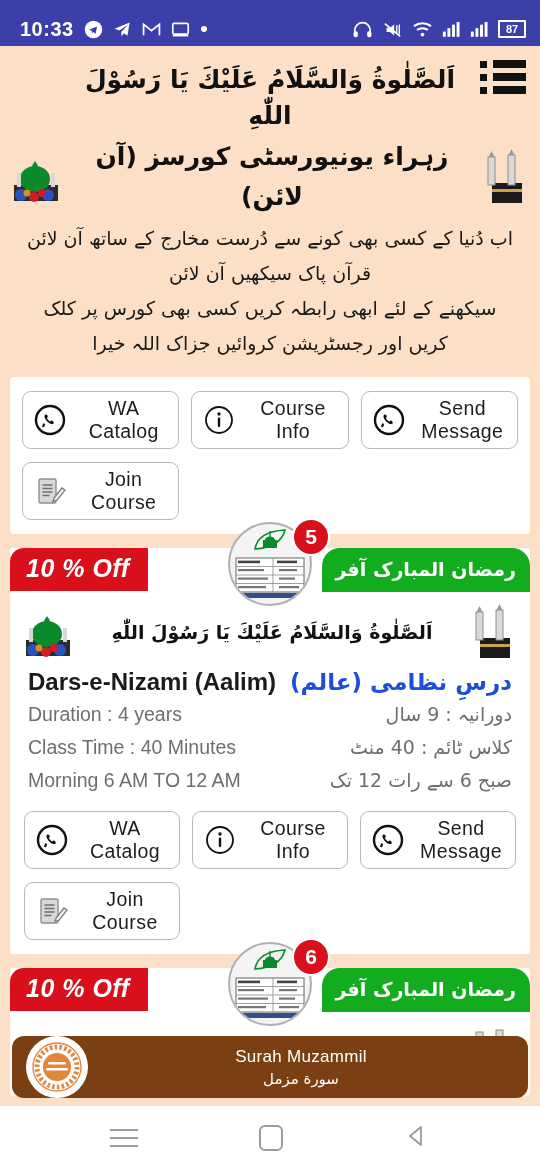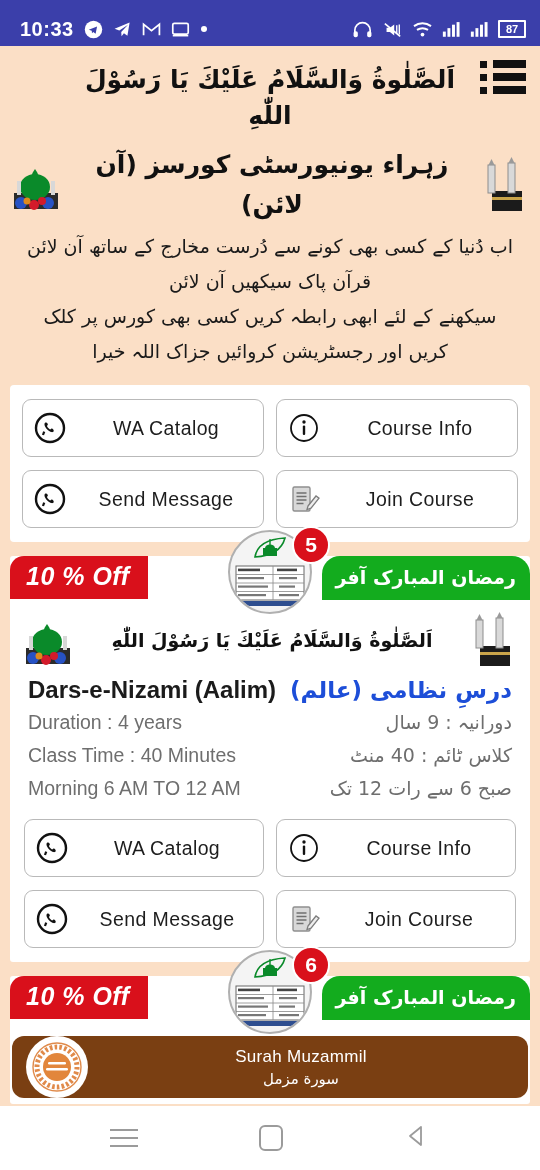--- a/index.html
+++ b/index.html
@@ -47,21 +47,20 @@
   .menu-icon .bar{ flex:1; height:8px; background:#111; }
 
   .arabic-salat{
     text-align:center; font-family:"DejaVu Sans", sans-serif;
     font-size:25px; color:#111; direction:rtl;
     padding:6px 60px 2px; font-weight:700; line-height:1.45;
   }
   .brand-row{
     display:flex; align-items:center; justify-content:space-between;
     padding:0 8px;
-    margin-top:8px;
   }
   .brand-title{
     flex:1; text-align:center; direction:rtl;
     font-family:"DejaVu Sans", sans-serif;
     font-size:25px; font-weight:700; color:#111; line-height:1.6;
   }
   .urdu-desc{
     direction:rtl; text-align:center; color:#1a1a1a;
     font-family:"DejaVu Sans", sans-serif;
     font-size:19px; line-height:1.85; padding:4px 26px 10px;
@@ -71,21 +70,21 @@
   .mosque{ width:56px; height:52px; position:relative; flex:none; }
   .kaaba{ width:52px; height:56px; position:relative; flex:none; }
 
   
   .card{
     background:#fff; margin:0 10px 14px; border-radius:4px;
     padding:14px 12px; position:relative;
   }
 
   
-  .btn-grid{ display:grid; grid-template-columns:1fr 1fr; gap:13px 12px; }
+  .btn-grid{ display:grid; grid-template-columns:1fr 1fr 1fr; gap:13px 12px; }
   .act-btn{
     background:#fff; border:1.5px solid #b9b9b9; border-radius:9px;
     height:58px; display:flex; align-items:center; gap:12px;
     padding:0 10px; cursor:pointer;
   }
   .act-btn .lbl{
     flex:1; text-align:center; font-size:19.5px; color:#1d1d1d;
     letter-spacing:.4px; font-weight:500;
   }
   .ic{ width:34px; height:34px; flex:none; }

